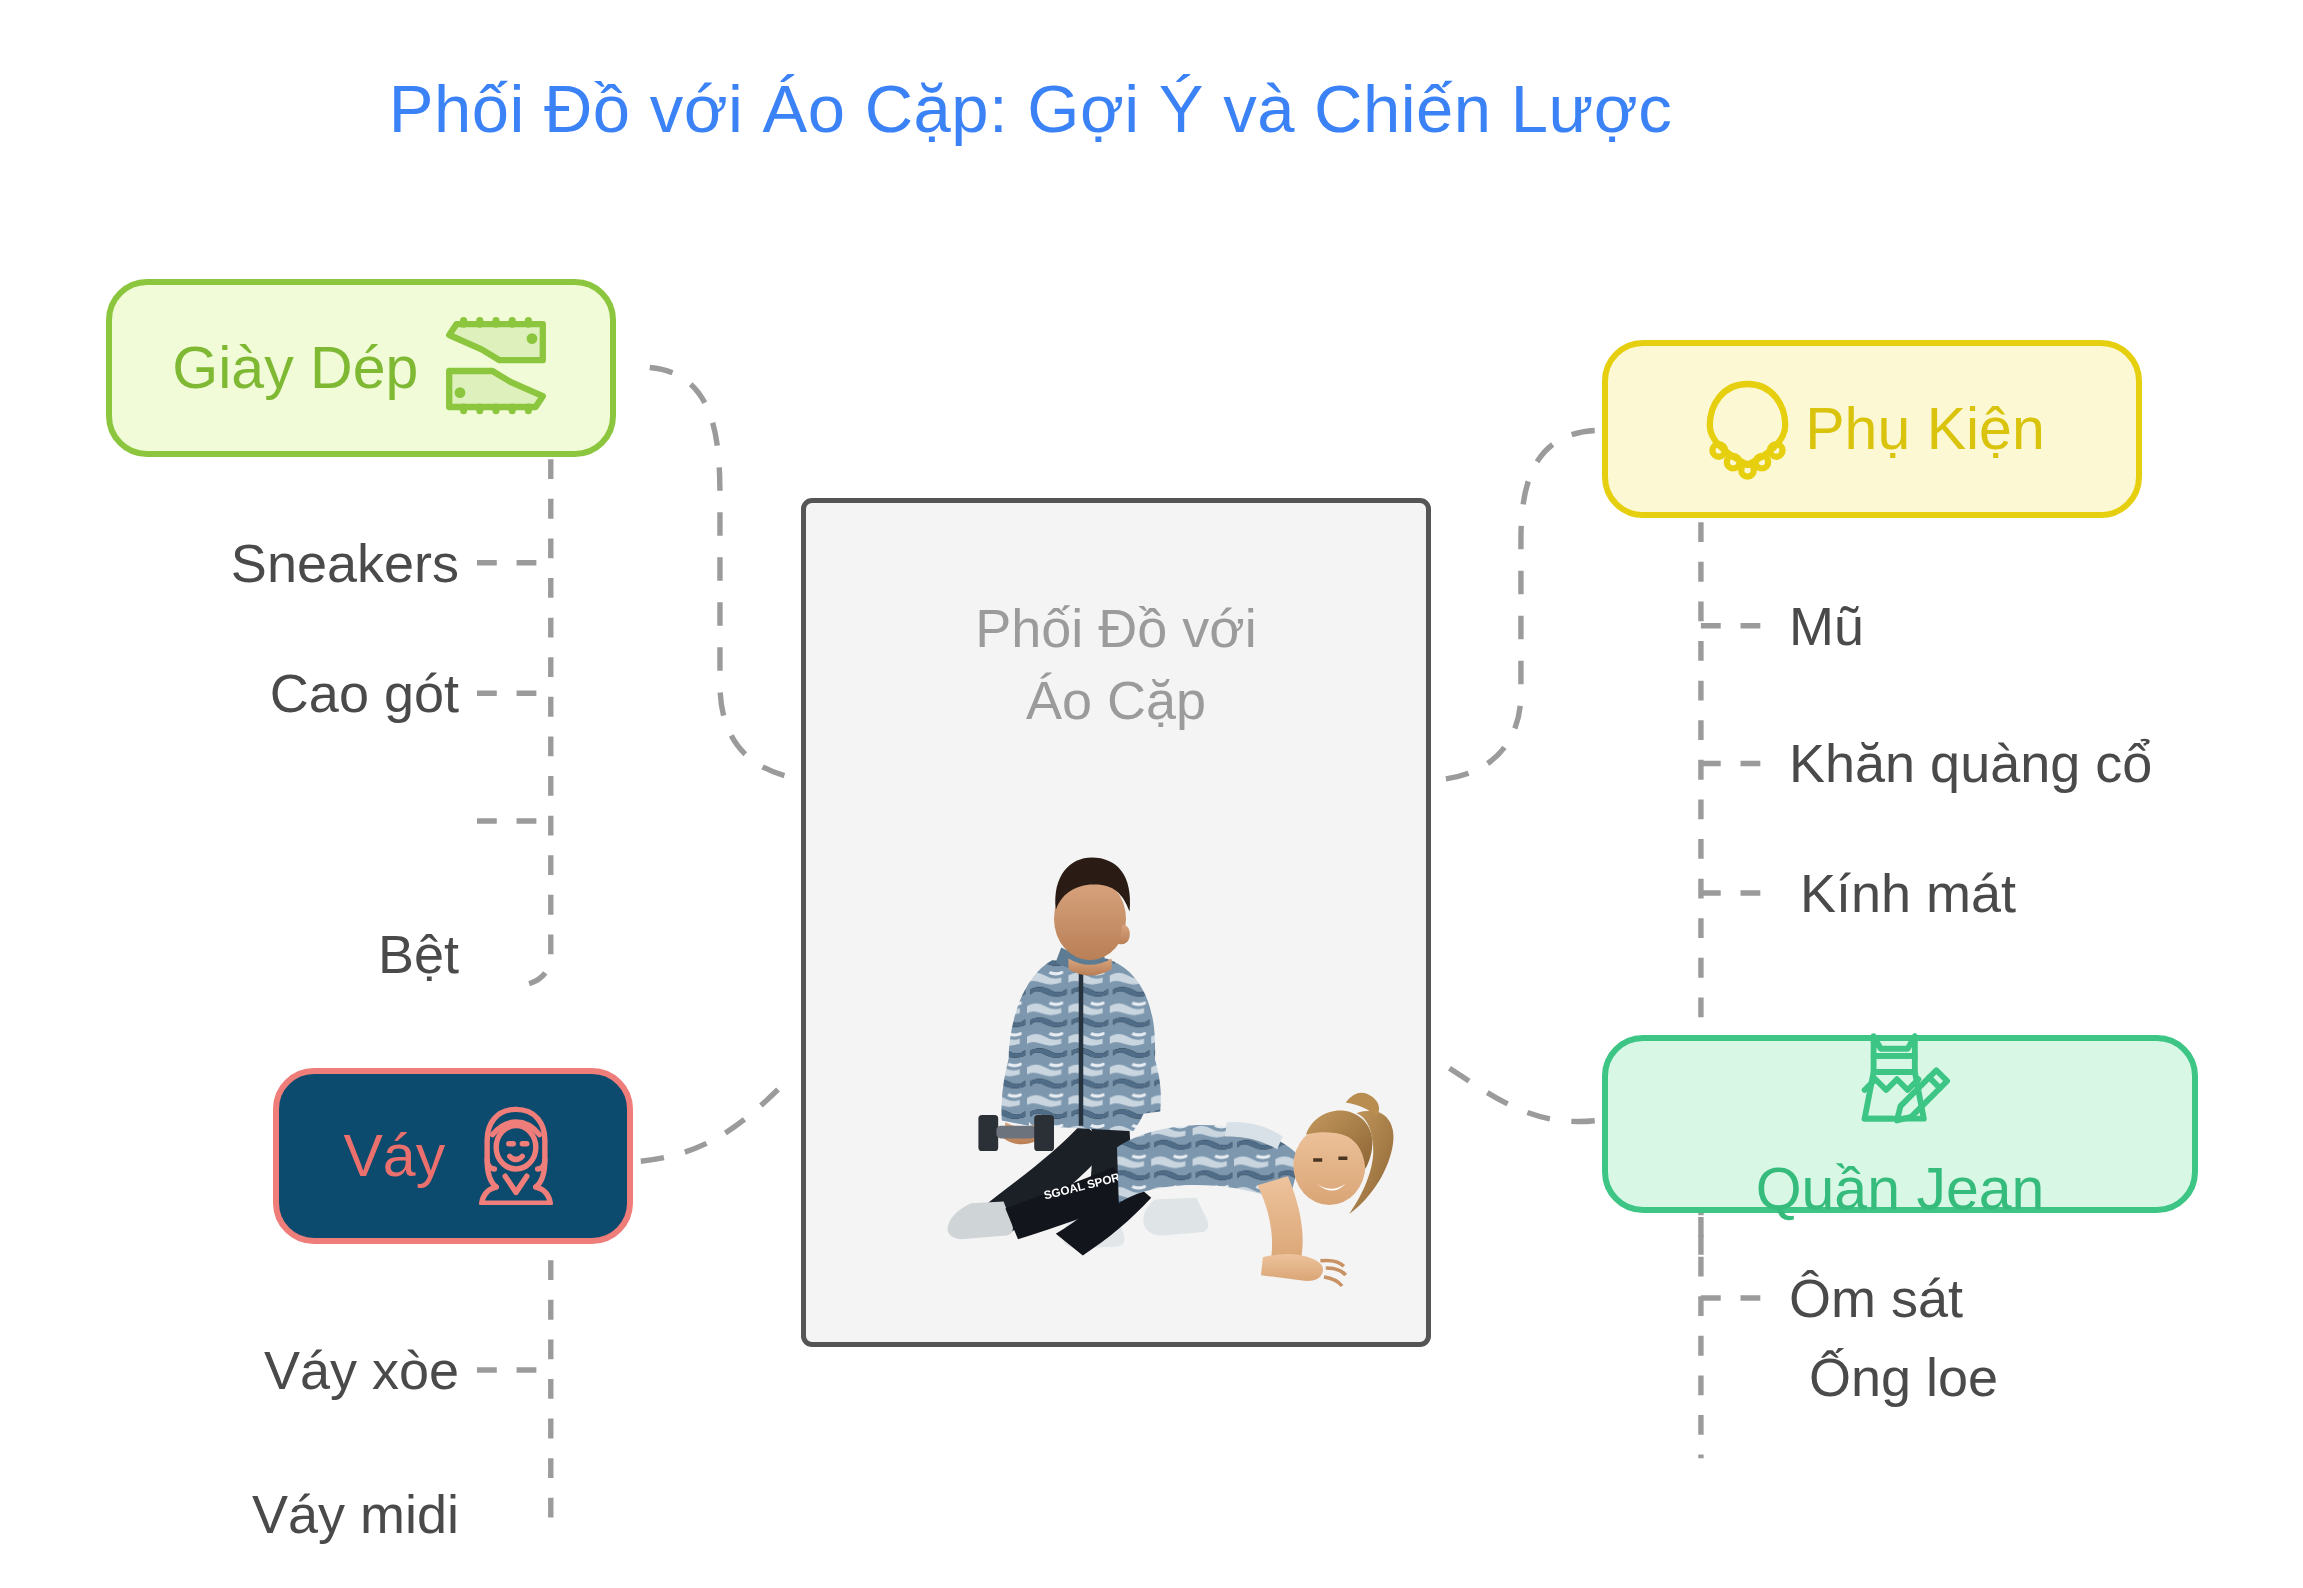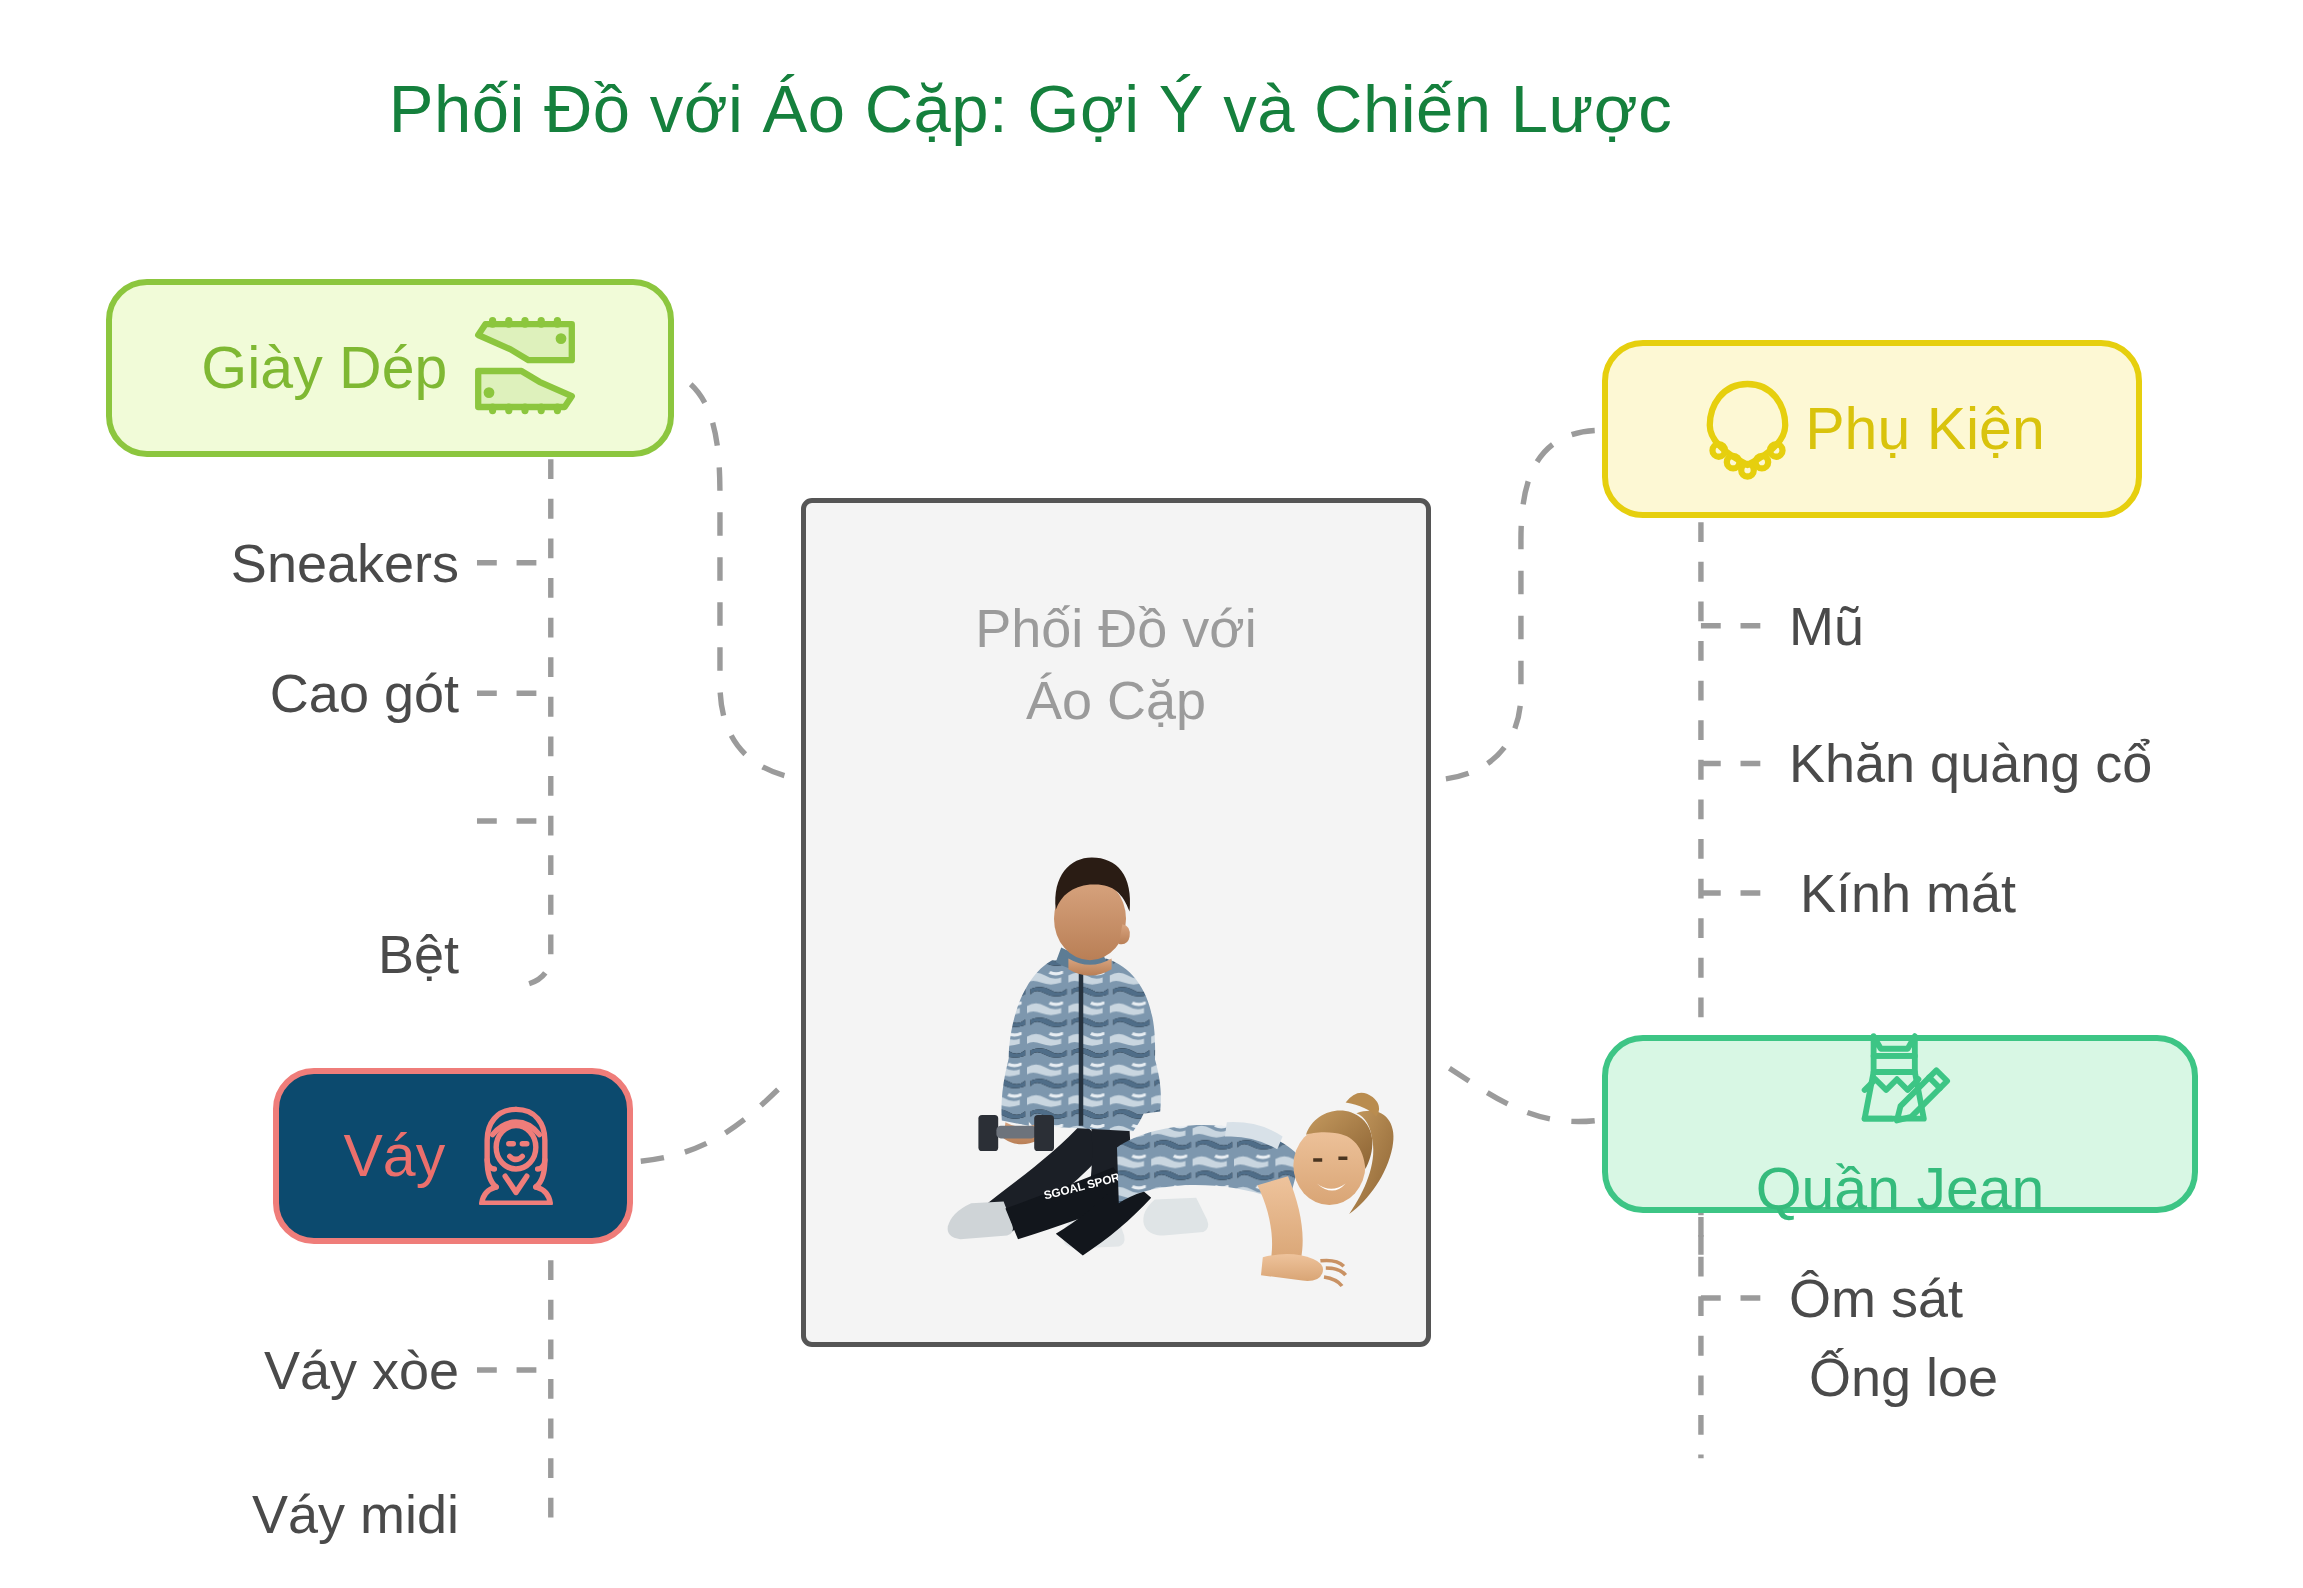--- a/index.html
+++ b/index.html
@@ -19,21 +19,21 @@
 
   
   #page-title {
     position: absolute;
     top: 70px;
     left: 0;
     width: 2061px;
     text-align: center;
     font-size: 67px;
     font-weight: 400;
-    color: #15803d;
+    color: #3b82f6;
     letter-spacing: 0.5px;
     white-space: nowrap;
   }
 
   
   #connectors {
     position: absolute;
     left: 0; top: 0;
     width: 2303px; height: 1589px;
     pointer-events: none;
@@ -67,21 +67,21 @@
   }
   .node-label {
     font-size: 59px;
     font-weight: 400;
     line-height: 1;
   }
   .node-icon { display: block; flex: 0 0 auto; }
 
   #node-shoes {
     left: 106px; top: 279px;
-    width: 568px; height: 178px;
+    width: 510px; height: 178px;
     background: #f1fbd8;
     border-color: #8cc63e;
   }
   #node-shoes .node-label { color: #7fb833; }
 
   #node-accessories {
     left: 1602px; top: 340px;
     width: 540px; height: 178px;
     background: #fdf8d4;
     border-color: #e6cf0e;

